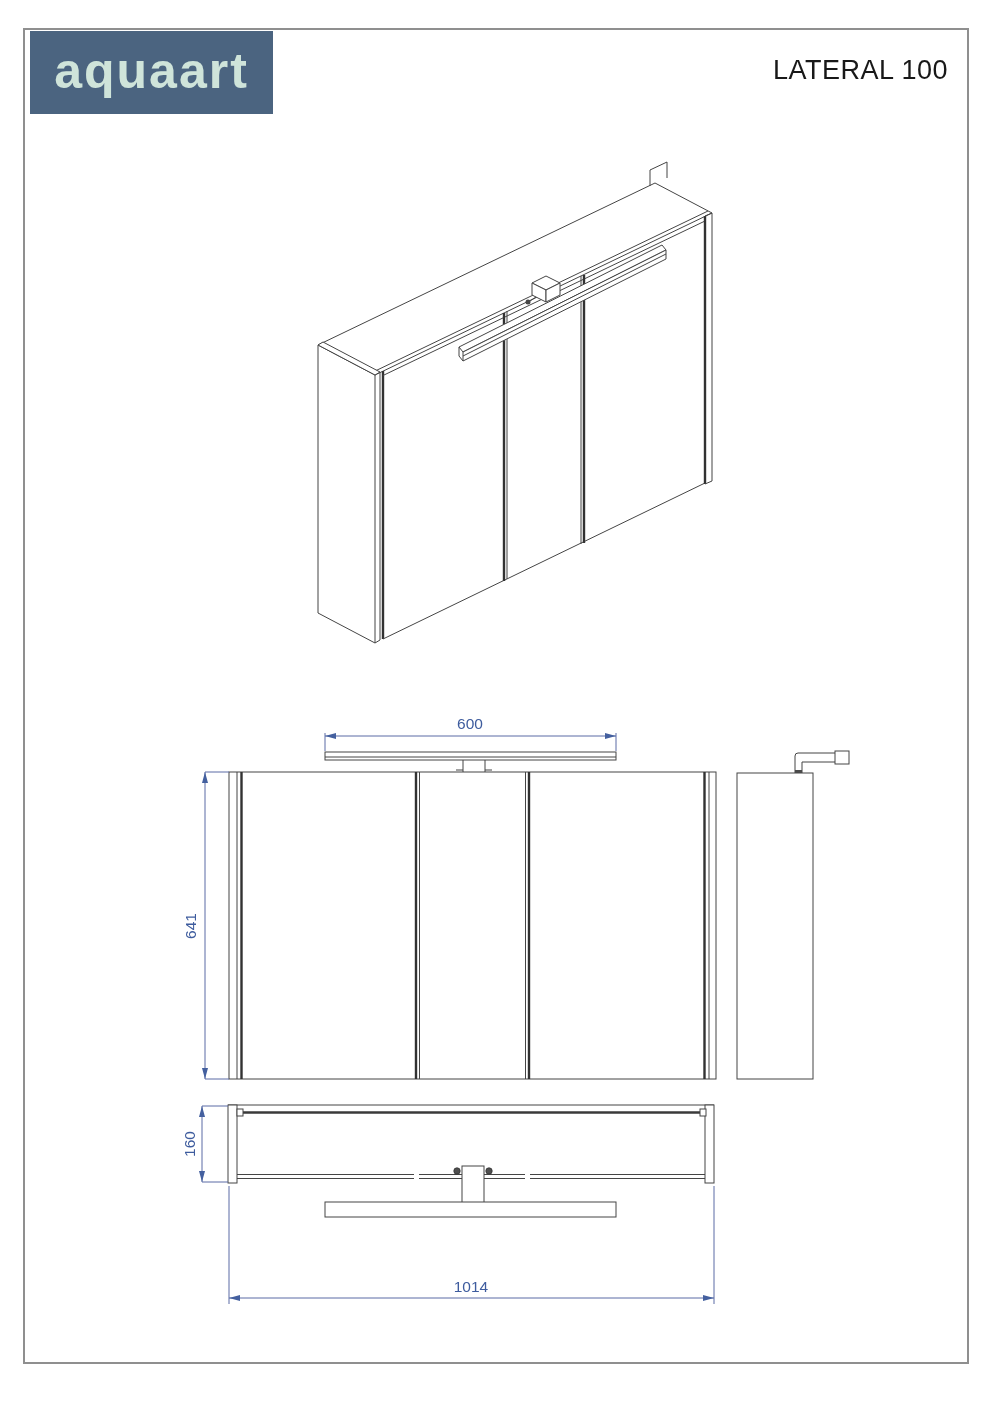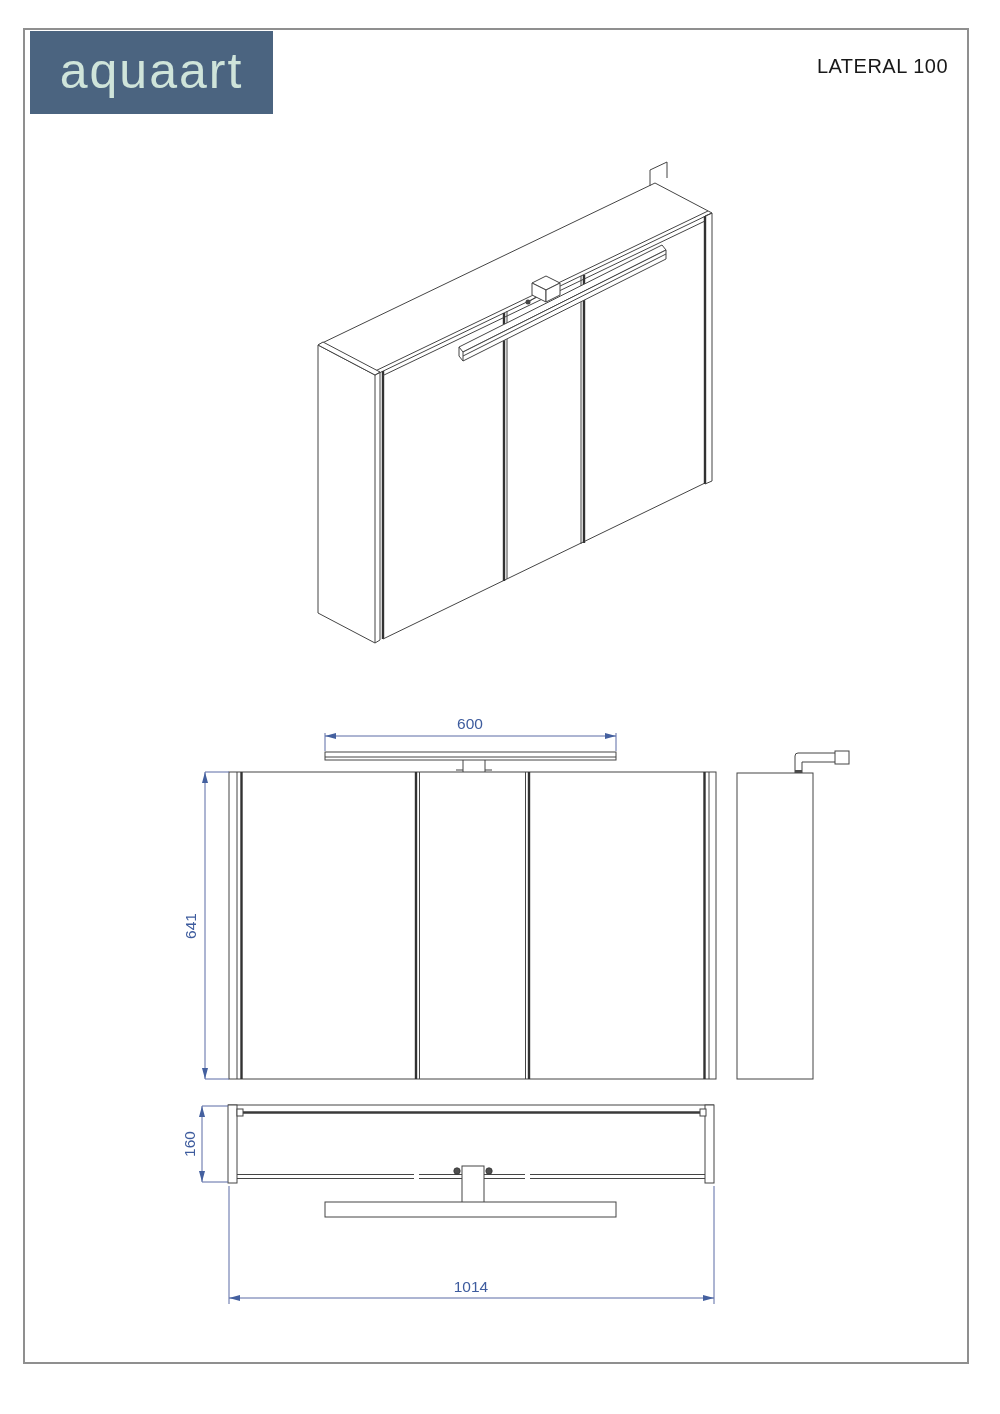--- a/index.html
+++ b/index.html
@@ -9,25 +9,25 @@
   }
   .page-border{
     position:absolute;left:23px;top:28px;width:946px;height:1336px;
     border:2px solid #8f8f8f;box-sizing:border-box;
   }
   .logo-box{
     position:absolute;left:30px;top:31px;width:243px;height:83px;
     background:#4b6480;display:flex;align-items:center;justify-content:center;
   }
   .logo-text{
-    color:#cfe4da;font-size:50px;font-weight:400;letter-spacing:2px;
+    color:#cfe4da;font-size:50px;font-weight:700;letter-spacing:2px;
     font-family:"Liberation Sans",sans-serif;line-height:1;padding-bottom:4px;
   }
   .model-title{
-    position:absolute;top:55px;right:52px;font-size:20px;font-weight:500;
+    position:absolute;top:55px;right:52px;font-size:27px;font-weight:500;
     color:#181818;letter-spacing:0.5px;font-family:"Liberation Sans",sans-serif;
   }
   svg{position:absolute;left:0;top:0;}
   .ln{stroke:#454545;stroke-width:1;fill:none;}
   .lnw{stroke:#454545;stroke-width:1;fill:#ffffff;}
   .thick{stroke:#323232;stroke-width:2.4;fill:none;}
   .bl{stroke:#5b6ba5;stroke-width:1;fill:none;}
   .blf{fill:#44609f;stroke:none;}
   .dimtext{fill:#3e5c9e;font-size:15.5px;font-family:"Liberation Sans",sans-serif;}
 </style>

